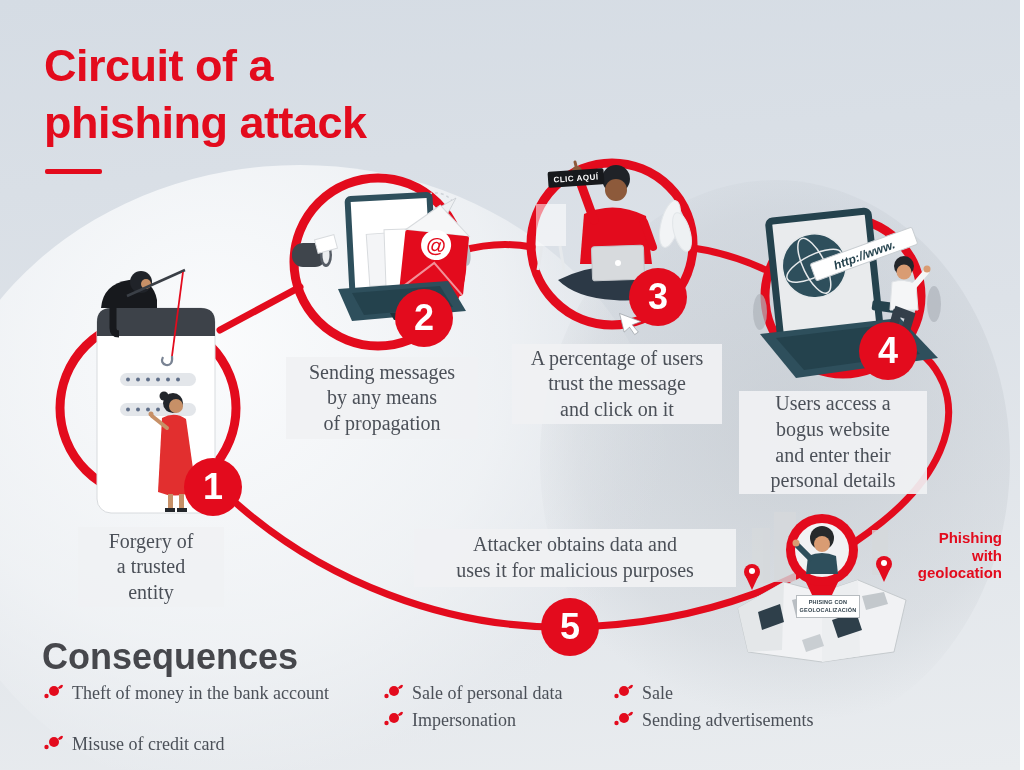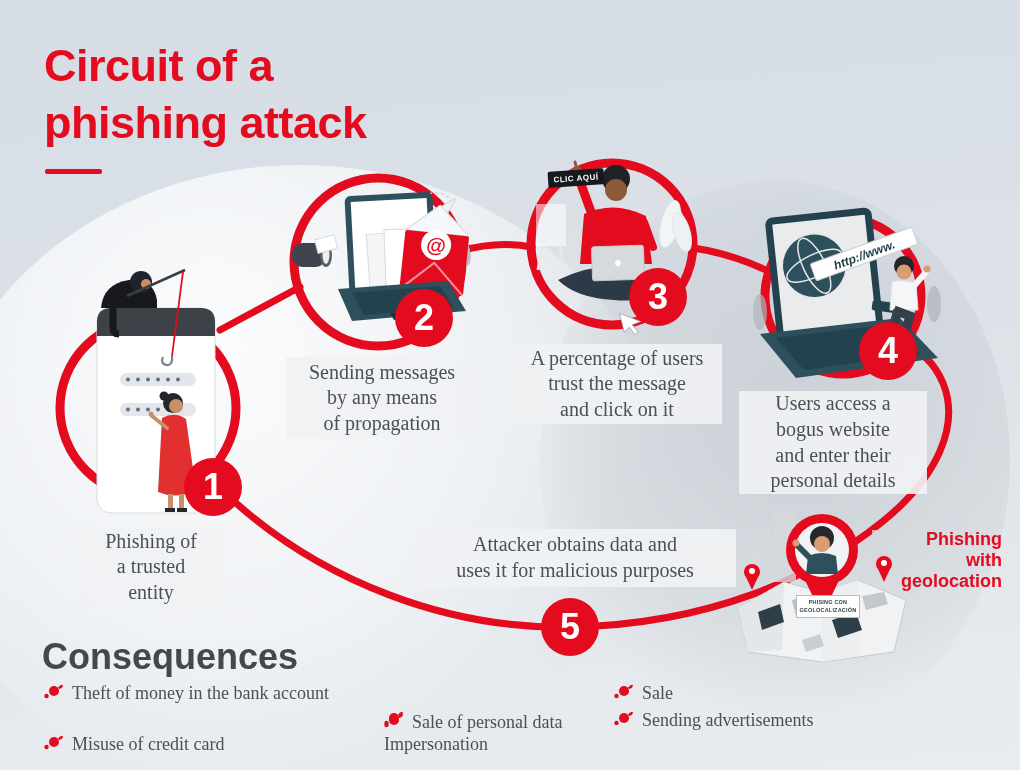--- a/index.html
+++ b/index.html
@@ -41,21 +41,21 @@
     color:#fff;font-size:36px;font-weight:800;display:flex;align-items:center;justify-content:center;
     z-index:8;
   }
   .click-tag{
     position:absolute;left:548px;top:170px;width:56px;height:16px;background:#17191c;color:#fff;
     font-size:8px;font-weight:700;letter-spacing:0.5px;display:flex;align-items:center;justify-content:center;
     border-radius:2px;transform:rotate(-4deg);z-index:9;
   }
   .phish-note{
     position:absolute;left:880px;top:529px;width:122px;color:var(--red);
-    font-size:18px;font-weight:800;line-height:1.18;text-align:right;white-space:pre-line;z-index:9;
+    font-size:15px;font-weight:800;line-height:1.18;text-align:right;white-space:pre-line;z-index:9;
   }
   .map-label{
     position:absolute;left:796px;top:595px;width:64px;background:#fff;border:1px solid #b7bcc0;
     color:#2e3f4a;font-size:5.5px;font-weight:700;text-align:center;line-height:1.5;
     white-space:pre-line;padding:2px 0;z-index:9;letter-spacing:0.2px;
   }
   .consequences-heading{
     position:absolute;left:42px;top:636px;color:#46474c;font-size:36px;font-weight:800;z-index:6;
   }
   .citem{
@@ -237,21 +237,21 @@
       <circle cx="90" cy="50" r="36" fill="#e30b1d"></circle>
       <circle cx="90" cy="50" r="27" fill="#f1f2f4"></circle>
       <path d="M76,56 Q90,50 104,56 L106,74 L74,74 Z" fill="#2e4f5c"></path>
       <line x1="78" y1="58" x2="66" y2="46" stroke="#2e4f5c" stroke-width="6" stroke-linecap="round"></line>
       <circle cx="64" cy="43" r="3.5" fill="#d99c73"></circle>
       <circle cx="90" cy="38" r="12" fill="#26292b"></circle>
       <circle cx="90" cy="44" r="8" fill="#d99c73"></circle>
     </g>
   </svg>
 
-  <div class="caption" style="left:78px;top:527px;width:146px;height:80px;">Phishing of
+  <div class="caption" style="left:78px;top:527px;width:146px;height:80px;">Forgery of
 a trusted
 entity</div>
   <div class="caption" style="left:286px;top:357px;width:192px;height:82px;">Sending messages
 by any means
 of propagation</div>
   <div class="caption" style="left:512px;top:344px;width:210px;height:80px;">A percentage of users
 trust the message
 and click on it</div>
   <div class="caption" style="left:414px;top:529px;width:322px;height:58px;">Attacker obtains data and
 uses it for malicious purposes</div>
@@ -288,29 +288,29 @@
     <span>Theft of money in the bank account</span>
   </div>
   <div class="citem" style="left:44px;top:710px;margin-top:24px;">
     <svg width="20" height="16" viewBox="0 0 20 16">
         <circle cx="10" cy="8" r="5" fill="#e30b1d"></circle>
         <circle cx="2.5" cy="13" r="2.2" fill="#e30b1d"></circle>
         <path d="M14,4.5 Q17.5,0.5 19,2.5 Q18.5,5.5 15,6 Z" fill="#e30b1d"></path>
       </svg>
     <span>Misuse of credit card</span>
   </div>
-  <div class="citem" style="left:384px;top:712px;gap:8px;">
+  <div class="citem" style="left:384px;top:683px;gap:8px;">
     <svg width="20" height="16" viewBox="0 0 20 16">
         <circle cx="10" cy="8" r="5" fill="#e30b1d"></circle>
         <circle cx="2.5" cy="13" r="2.2" fill="#e30b1d"></circle>
         <path d="M14,4.5 Q17.5,0.5 19,2.5 Q18.5,5.5 15,6 Z" fill="#e30b1d"></path>
       </svg>
     <span>Sale of personal data</span>
   </div>
-  <div class="citem" style="left:384px;top:710px;flex-direction:column;">
+  <div class="citem" style="left:384px;top:710px;">
     <svg width="20" height="16" viewBox="0 0 20 16">
         <circle cx="10" cy="8" r="5" fill="#e30b1d"></circle>
         <circle cx="2.5" cy="13" r="2.2" fill="#e30b1d"></circle>
         <path d="M14,4.5 Q17.5,0.5 19,2.5 Q18.5,5.5 15,6 Z" fill="#e30b1d"></path>
       </svg>
     <span>Impersonation</span>
   </div>
   <div class="citem" style="left:614px;top:683px;">
     <svg width="20" height="16" viewBox="0 0 20 16">
         <circle cx="10" cy="8" r="5" fill="#e30b1d"></circle>

